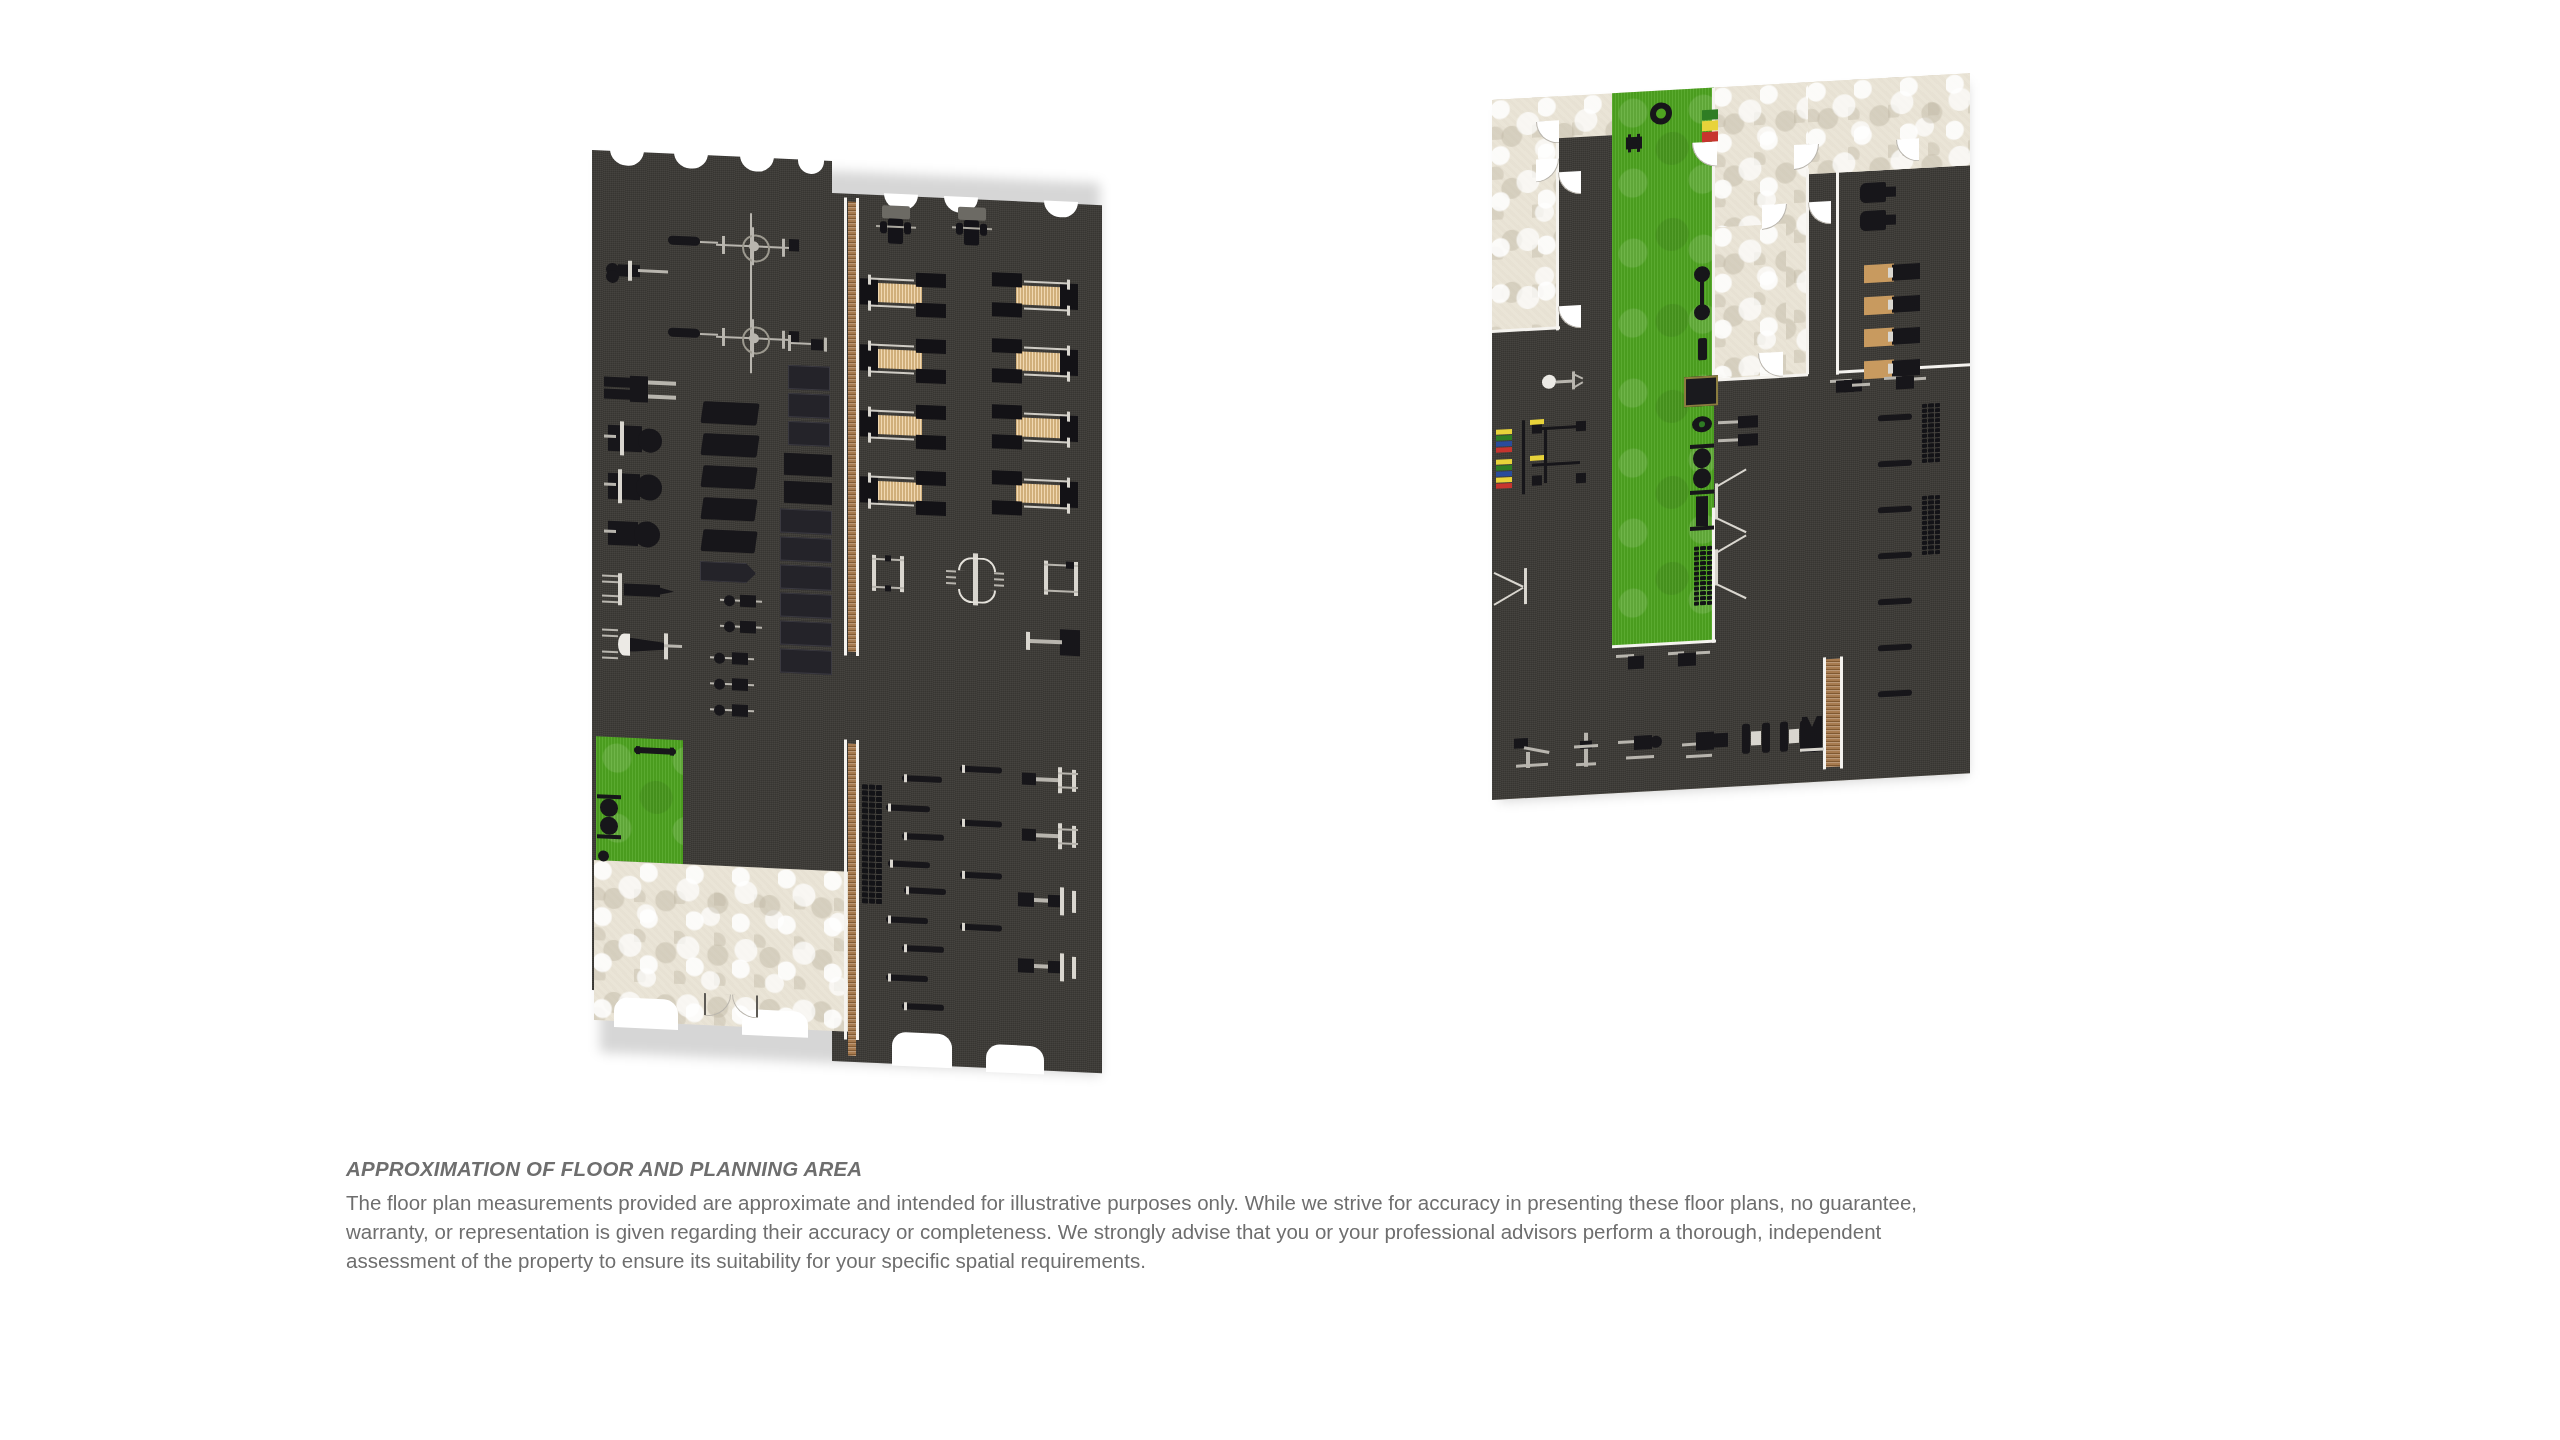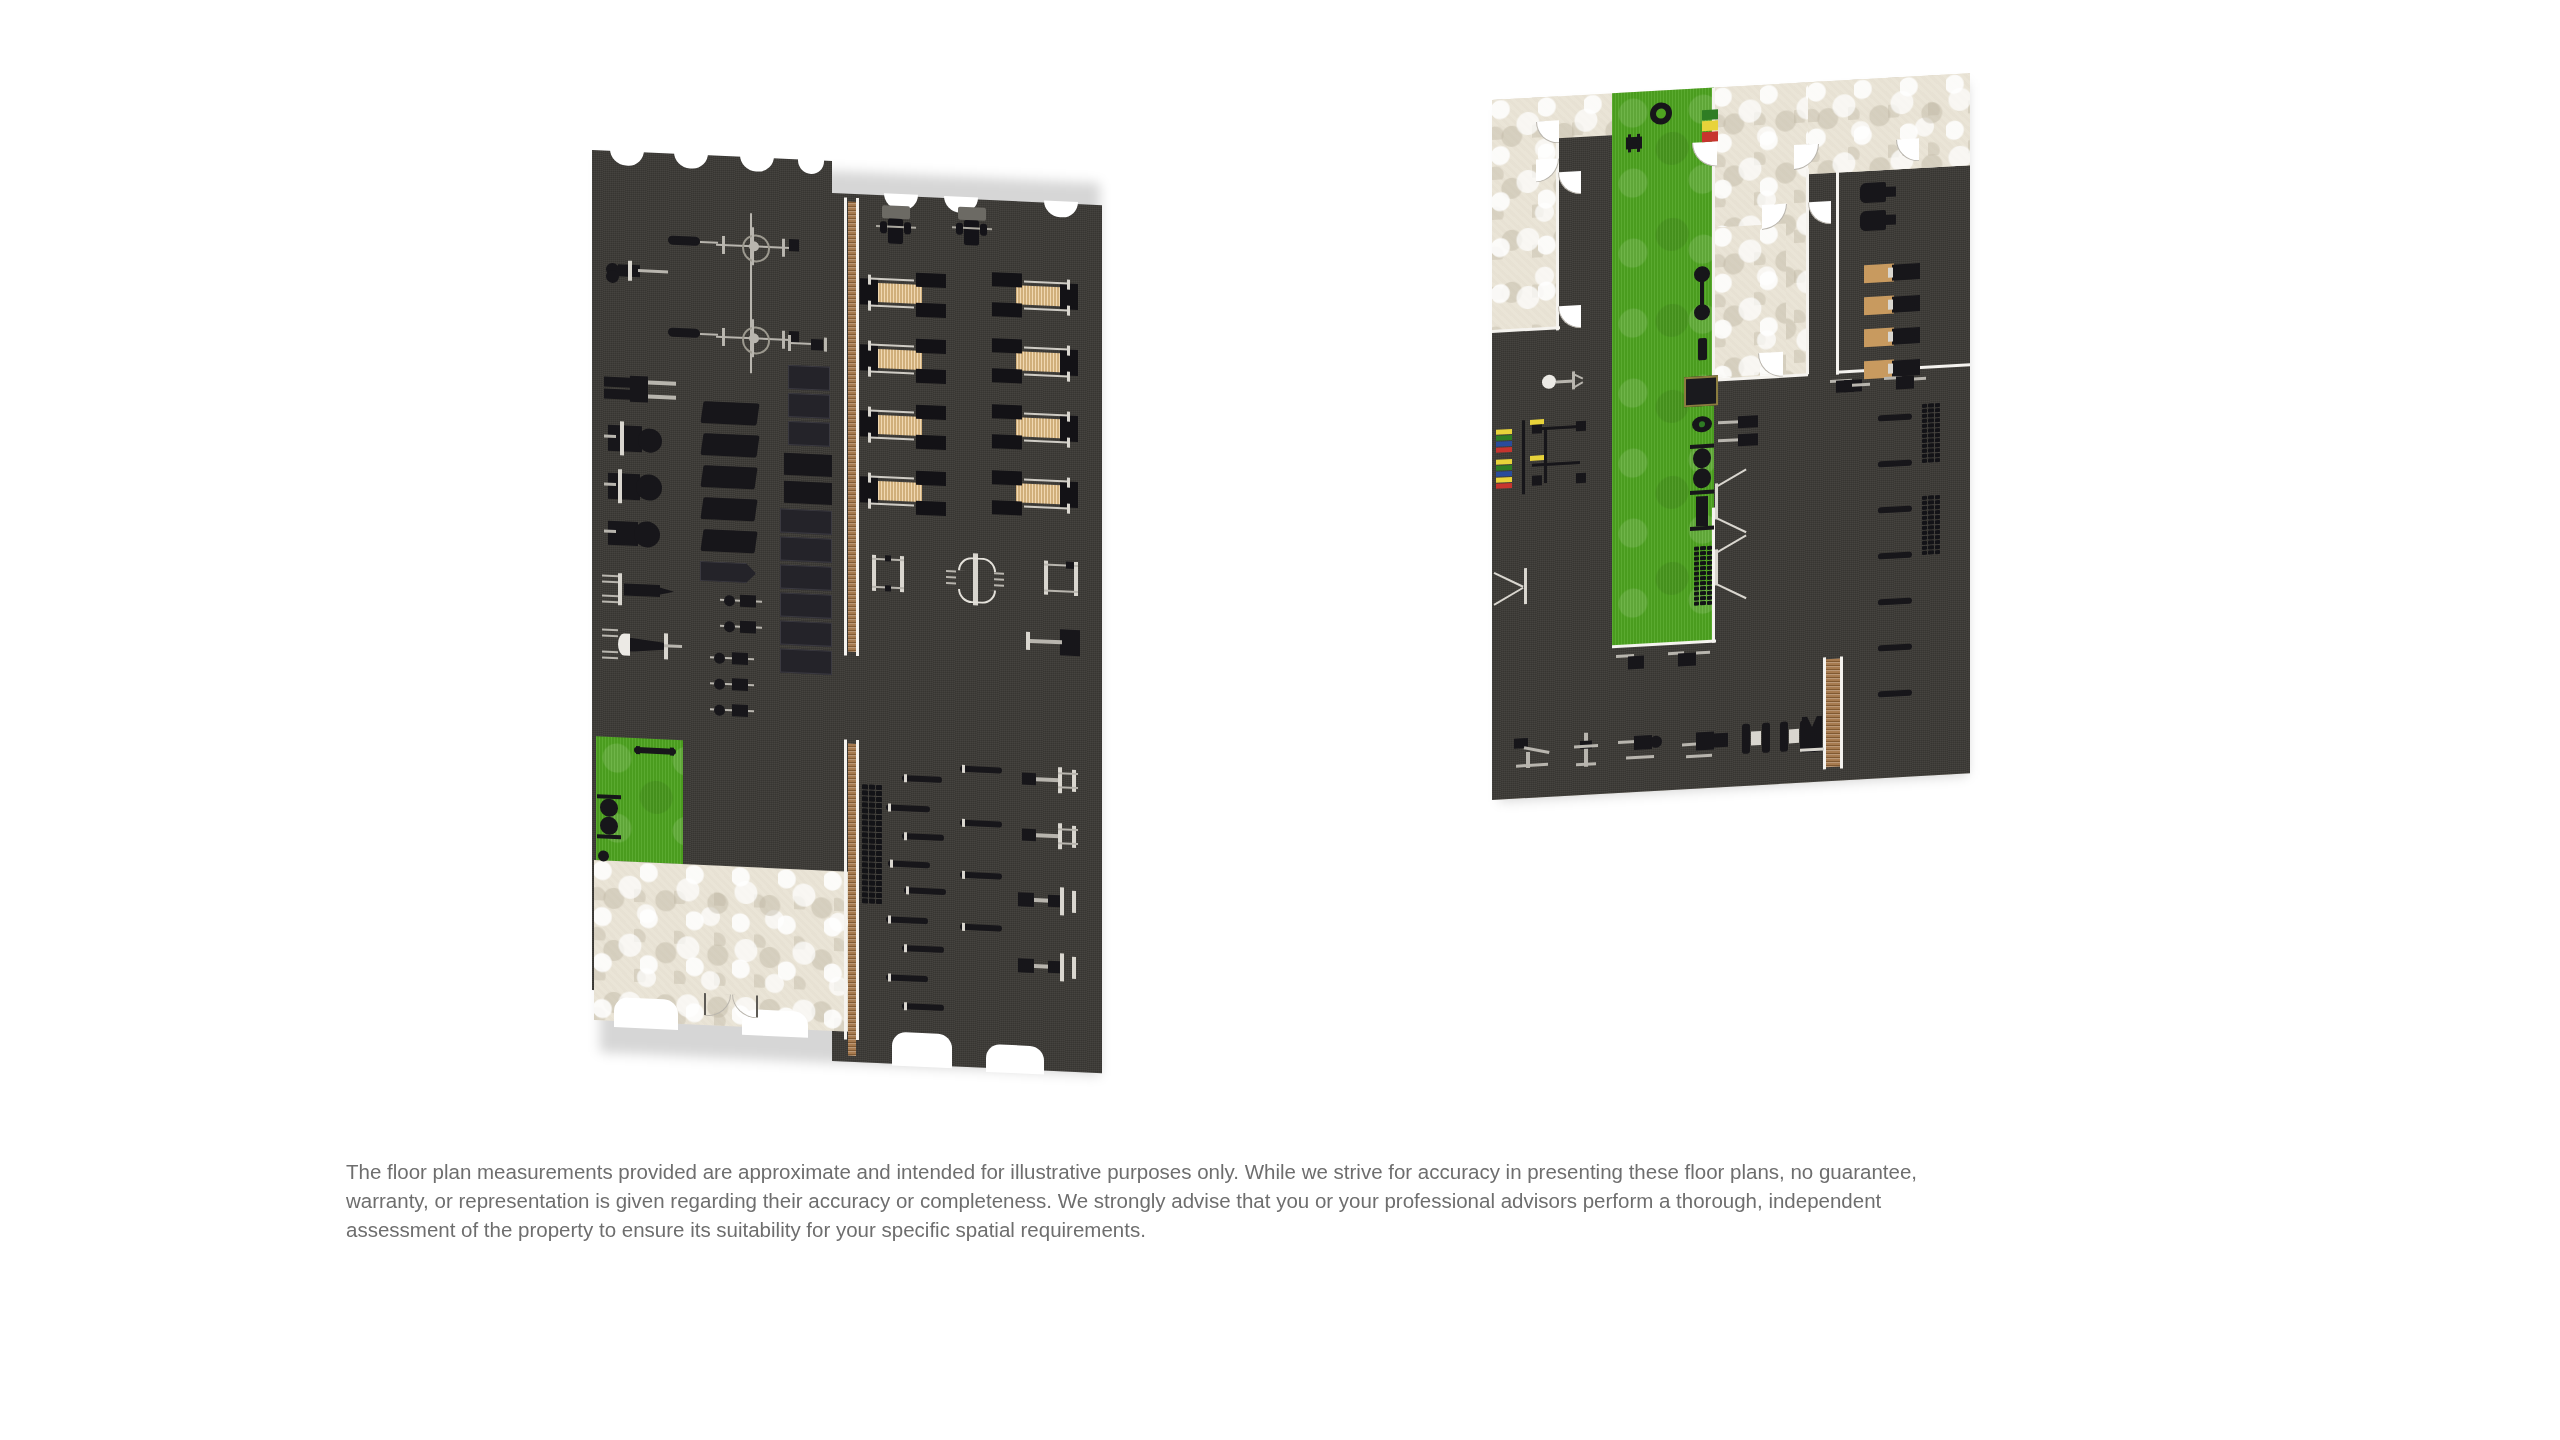--- a/index.html
+++ b/index.html
@@ -993,16 +993,17 @@
         <div class="eq eq-dark" style="left:0; top:2px; width:18px; height:12px;"></div>
         <div class="eq eq-line" style="left:16px; top:6px; width:18px; height:3px;"></div>
       </div>
 
       <div class="eq" style="left:8px; top:466px; width:32px; height:34px;"></div>
 
     </div>
   </div>
 
   <div id="disclaimer">
+    <p class="dt">APPROXIMATION OF FLOOR AND PLANNING AREA</p>
     <p class="db">The floor plan measurements provided are approximate and intended for illustrative purposes only. While we strive for accuracy in presenting these floor plans, no guarantee, warranty, or representation is given regarding their accuracy or completeness. We strongly advise that you or your professional advisors perform a thorough, independent assessment of the property to ensure its suitability for your specific spatial requirements.</p>
   </div>
 
 </div>
 
 </body></html>

